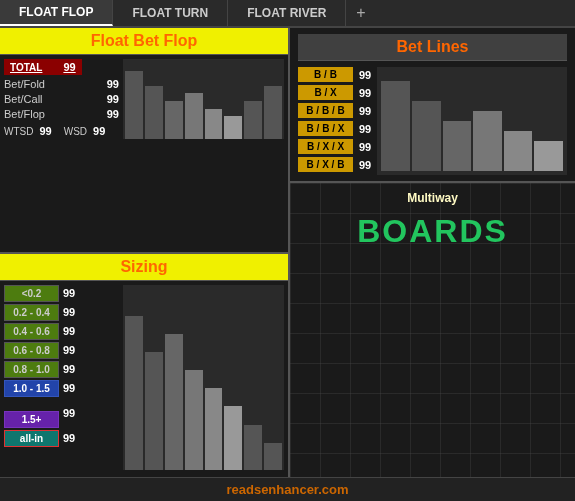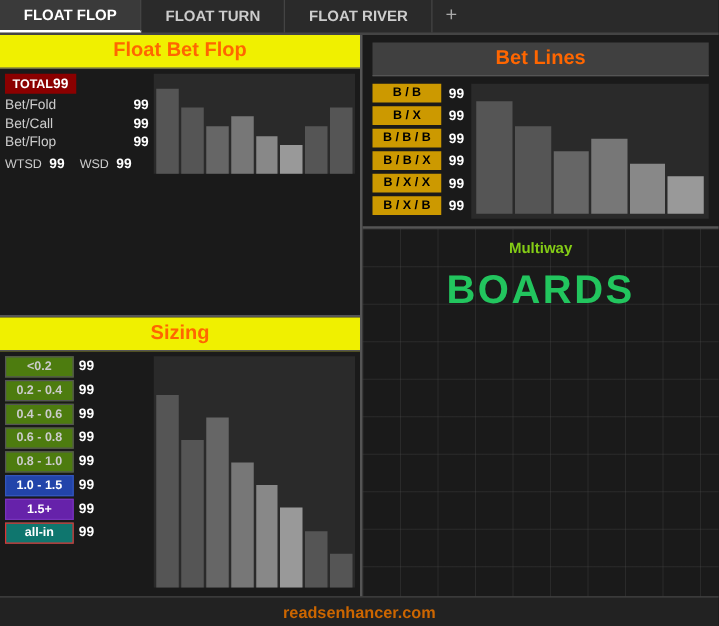--- a/index.html
+++ b/index.html
@@ -103,21 +103,22 @@
     }
 
     .total-box {
       background: #8b0000;
       color: #fff;
       font-weight: bold;
       font-size: 11px;
       padding: 2px 6px;
       display: flex;
       align-items: center;
-      gap: 0;
+      gap: 21px;
+      text-decoration: underline;
     }
 
     .total-label {
       font-size: 10px;
     }
 
     .wtsd-row {
       display: flex;
       align-items: center;
       gap: 6px;
@@ -154,21 +155,21 @@
 
     .sizing-label {
       padding: 2px 4px;
       font-size: 10px;
       font-weight: bold;
       min-width: 55px;
       text-align: center;
     }
     .sizing-label.normal { background: #4d7c0f; color: #ccc; border: 1px solid #555; }
     .sizing-label.blue { background: #2244aa; color: #fff; border: 1px solid #3355bb; }
-    .sizing-label.purple { background: #6622aa; color: #fff; border: 1px solid #7733bb; }
+    .sizing-label.purple { background: #6622aa; color: #fff; border: 1px solid #7733bb; margin-top: 12px; }
     .sizing-label.red { background: #0f766e; color: #fff; border: 1px solid #dd3333; }
 
     .sizing-value {
       color: #fff;
       font-size: 11px;
       font-weight: bold;
     }
 
     
     .right-panel {
@@ -212,21 +213,21 @@
       flex: 1;
       display: flex;
       flex-direction: column;
       align-items: center;
       justify-content: flex-start;
       padding-top: 8px;
       position: relative;
     }
 
     .multiway-label {
-      color: #84cc16;
+      color: #fef9c3;
       font-size: 12px;
       font-weight: bold;
       text-align: center;
       margin-bottom: 8px;
     }
 
     .boards-title {
       color: #22c55e;
       font-size: 32px;
       font-weight: bold;

